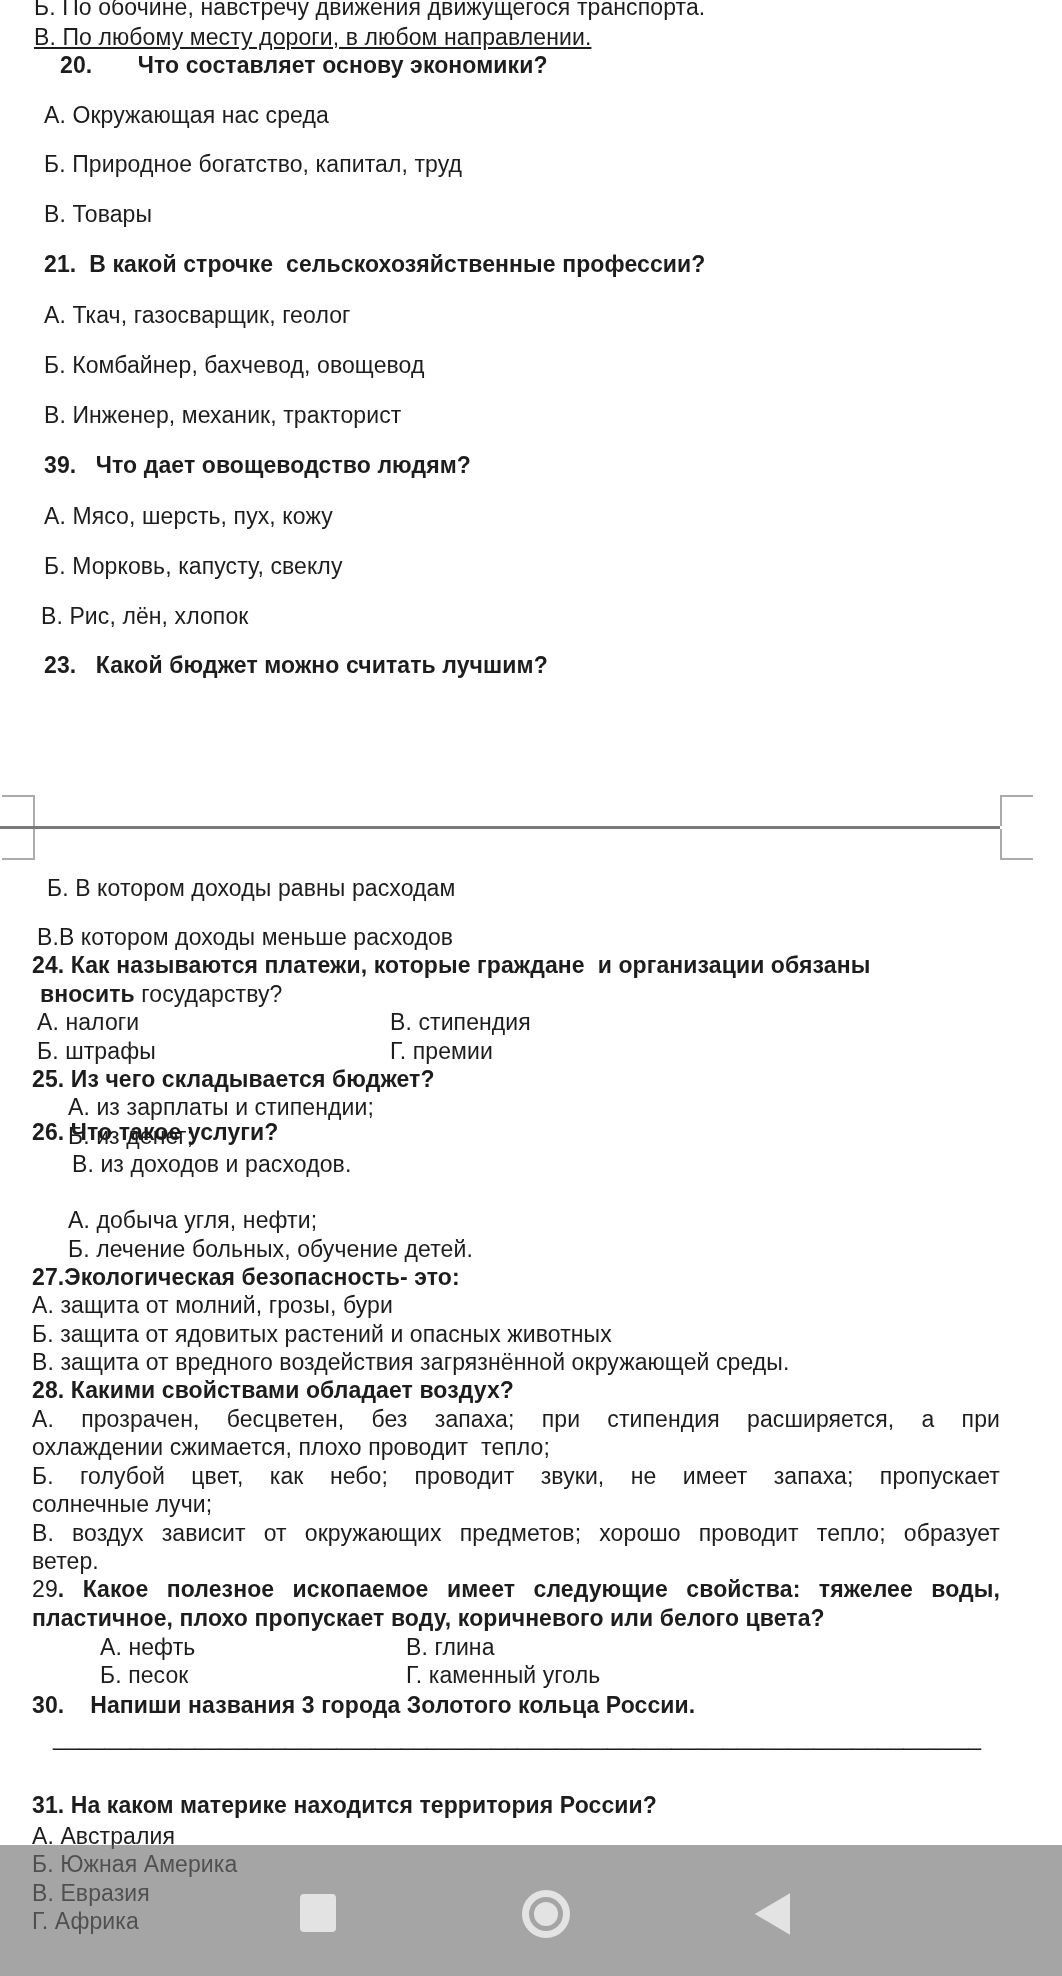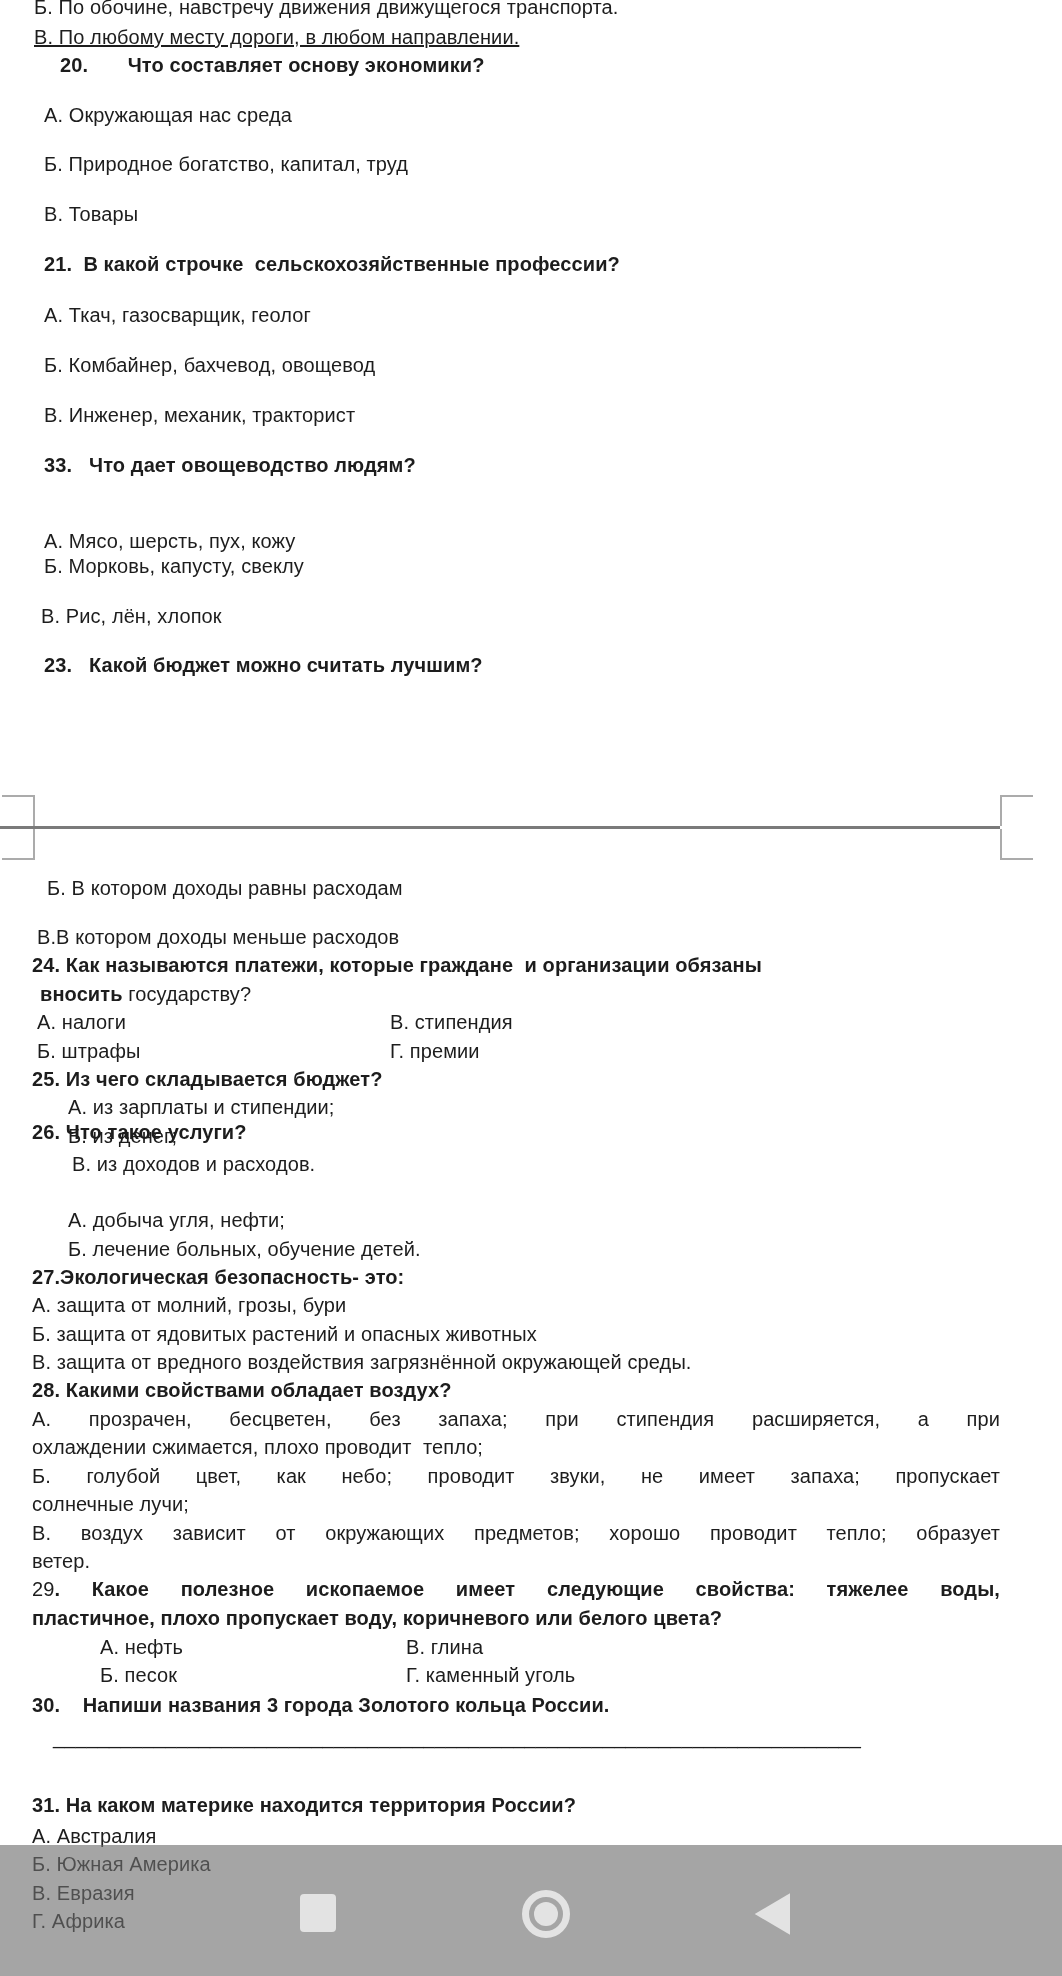--- a/index.html
+++ b/index.html
@@ -1,20 +1,20 @@
 <!DOCTYPE html>
 <html style="--rule: #7a7a7a; --mark: #ababab; --icon: #e3e3e3;"><head>
 <meta charset="utf-8">
 <style>
   html,body{margin:0;padding:0;background:#e8e8e8;}
   .screen{
     position:relative;width:1062px;height:1976px;margin:0 auto;
     background:#ffffff;overflow:hidden;
     font-family:"Liberation Sans","DejaVu Sans",sans-serif;
-    font-size:20px;color:#1d1d1d;
+    font-size:23px;color:#1d1d1d;
   }
   .doc-page{position:absolute;inset:0;}
   .line{position:absolute;line-height:30px;white-space:pre;letter-spacing:0.1px;}
   .line.bold{font-weight:700;}
   .line.justify{white-space:normal;text-align:justify;text-align-last:justify;}
   .line .col{position:absolute;top:0;white-space:pre;}
   
   .pb{position:absolute;background:var(--rule,#7a7a7a);}
   .pb-rule{left:0;top:826px;width:1000px;height:3px;}
   .mark{position:absolute;background:var(--mark,#ababab);}
@@ -53,22 +53,22 @@
       <div class="line" style="top: -8px; left: 34px;">Б. По обочине, навстречу движения движущегося транспорта.</div>
       <div class="line" style="top: 22px; left: 34px; text-decoration: underline;">В. По любому месту дороги, в любом направлении.</div>
       <div class="line bold" style="top: 50px; left: 60px;">20.       Что составляет основу экономики?</div>
       <div class="line" style="top: 100px; left: 44px;">А. Окружающая нас среда</div>
       <div class="line" style="top: 149px; left: 44px;">Б. Природное богатство, капитал, труд</div>
       <div class="line" style="top: 199px; left: 44px;">В. Товары</div>
       <div class="line bold" style="top: 249px; left: 44px;">21.  В какой строчке  сельскохозяйственные профессии?</div>
       <div class="line" style="top: 300px; left: 44px;">А. Ткач, газосварщик, геолог</div>
       <div class="line" style="top: 350px; left: 44px;">Б. Комбайнер, бахчевод, овощевод</div>
       <div class="line" style="top: 400px; left: 44px;">В. Инженер, механик, тракторист</div>
-      <div class="line bold" style="top: 450px; left: 44px;">33.   Что дает овощеводство людям?</div>
-      <div class="line" style="top: 526px; left: 44px; text-align: right;">А. Мясо, шерсть, пух, кожу</div>
+      <div class="line bold" style="top: 450px; left: 44px;">39.   Что дает овощеводство людям?</div>
+      <div class="line" style="top: 501px; left: 44px; text-align: right;">А. Мясо, шерсть, пух, кожу</div>
       <div class="line" style="top: 551px; left: 44px;">Б. Морковь, капусту, свеклу</div>
       <div class="line" style="top: 601px; left: 41px;">В. Рис, лён, хлопок</div>
       <div class="line bold" style="top: 650px; left: 44px;">23.   Какой бюджет можно считать лучшим?</div>
       <div class="line" style="top: 873px; left: 47px;">Б. В котором доходы равны расходам</div>
       <div class="line" style="top: 922px; left: 37px;">В.В котором доходы меньше расходов</div>
       <div class="line bold" style="top: 950px; left: 32px;">24. Как называются платежи, которые граждане  и организации обязаны</div>
       <div class="line" style="top: 979px; left: 40px; text-align: right;"><span style="font-weight: 700;">вносить</span><span style="font-weight: 400;"> государству?</span></div>
       <div class="line" style="top: 1007px; left: 0px; width: 100%;"><span class="col" style="left: 37px;">А. налоги</span><span class="col" style="left: 390px;">В. стипендия</span></div>
       <div class="line" style="top: 1036px; left: 0px; width: 100%;"><span class="col" style="left: 37px;">Б. штрафы</span><span class="col" style="left: 390px;">Г. премии</span></div>
       <div class="line bold" style="top: 1064px; left: 32px;">25. Из чего складывается бюджет?</div>

